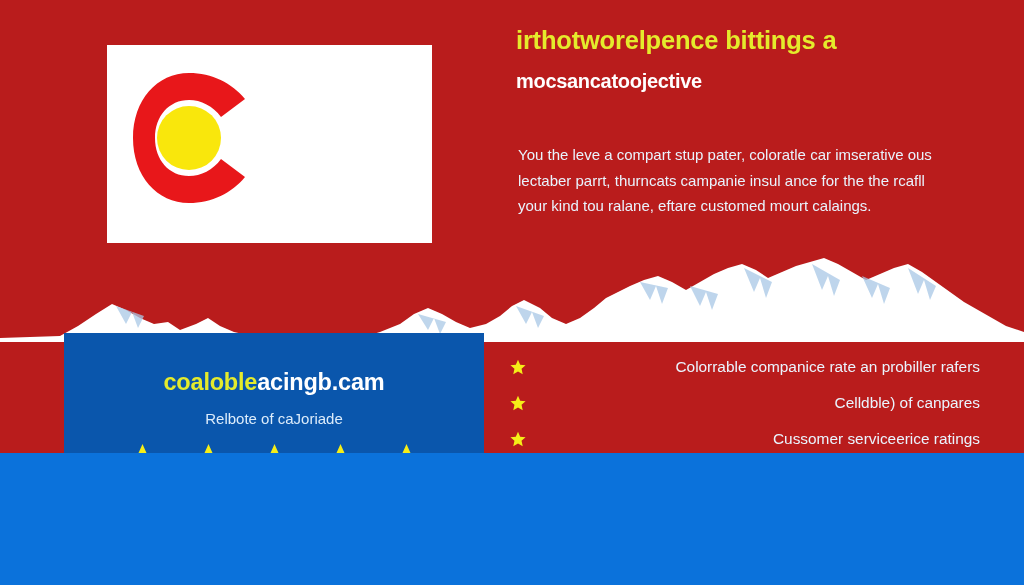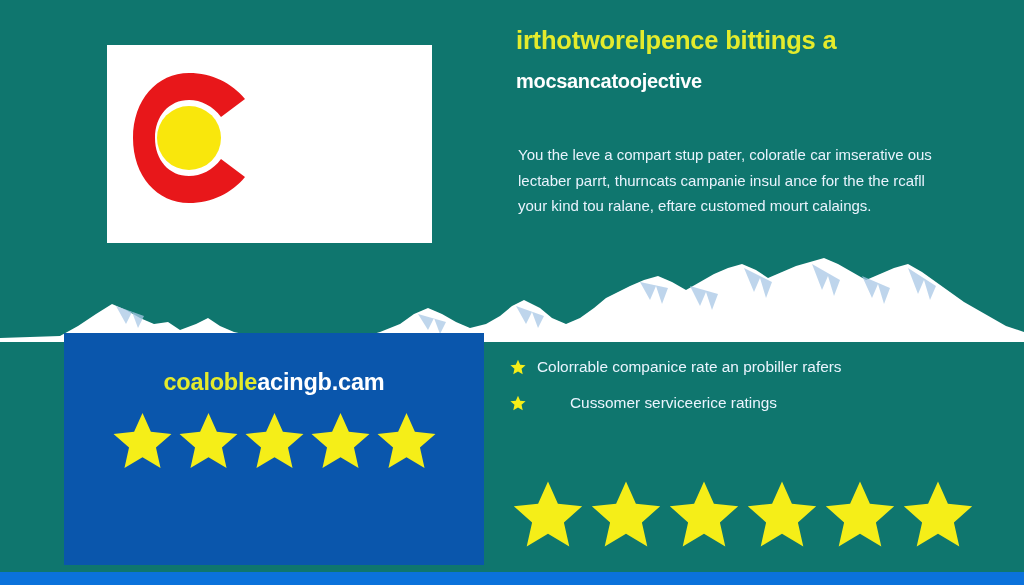--- a/index.html
+++ b/index.html
@@ -6,23 +6,23 @@
     margin: 0;
     padding: 0;
     background: #0b72db;
   }
   body {
     font-family: "Liberation Sans", sans-serif;
   }
   #poster {
     position: relative;
     width: 1024px;
-    height: 572px;
+    height: 453px;
     overflow: hidden;
-    background: #0f766e;
+    background: #b91c1c;
     text-decoration: underline;
   }
 
   
   .mountain-band {
     position: absolute;
     left: 0;
     top: 252px;
     width: 1024px;
     height: 90px;
@@ -125,20 +125,21 @@
     padding: 0;
   }
   .feature-item {
     display: flex;
     align-items: center;
     gap: 11px;
     color: #eaf4fe;
     font-size: 15.4px;
     margin-bottom: 18px;
     white-space: nowrap;
+    justify-content: space-between;
   }
   .feature-item.spaced { margin-top: 14px; gap: 44px; }
   .feature-text { display: inline-block; }
 
   .rating-row {
     position: absolute;
     left: 512px;
     top: 478px;
     display: flex;
     gap: 6px;
@@ -180,20 +181,21 @@
     <div class="headline-line1">irthotworelpence bittings a</div>
     <div class="headline-line2">mocsancatoojective</div>
   </div>
 
   <p class="body-copy">You the leve a compart stup pater, coloratle car imserative ous lectaber parrt, thurncats campanie insul ance for the the rcafll your kind tou ralane, eftare customed mourt calaings.</p>
 
   <div class="brand-panel">
     <div class="brand-domain">
       <span class="part-a">coaloble</span><span class="part-b">acingb.cam</span>
     </div>
+    <div class="brand-tagline">Relbote of caJoriade</div>
     <div class="brand-stars">
         <svg width="61" height="61" viewBox="0 0 24 24" class="star">
           <path fill="#f5ee18" d="M12 1.2 L15.3 8.6 L23.4 9.4 L17.3 14.8 L19.1 22.8 L12 18.6 L4.9 22.8 L6.7 14.8 L0.6 9.4 L8.7 8.6 Z"></path>
         </svg>
         <svg width="61" height="61" viewBox="0 0 24 24" class="star">
           <path fill="#f5ee18" d="M12 1.2 L15.3 8.6 L23.4 9.4 L17.3 14.8 L19.1 22.8 L12 18.6 L4.9 22.8 L6.7 14.8 L0.6 9.4 L8.7 8.6 Z"></path>
         </svg>
         <svg width="61" height="61" viewBox="0 0 24 24" class="star">
           <path fill="#f5ee18" d="M12 1.2 L15.3 8.6 L23.4 9.4 L17.3 14.8 L19.1 22.8 L12 18.6 L4.9 22.8 L6.7 14.8 L0.6 9.4 L8.7 8.6 Z"></path>
         </svg>
@@ -206,20 +208,26 @@
       </div>
   </div>
 
   <ul class="features">
       <li class="feature-item">
         <svg width="16" height="16" viewBox="0 0 24 24" class="star">
           <path fill="#f5ee18" d="M12 1.2 L15.3 8.6 L23.4 9.4 L17.3 14.8 L19.1 22.8 L12 18.6 L4.9 22.8 L6.7 14.8 L0.6 9.4 L8.7 8.6 Z"></path>
         </svg>
         <span class="feature-text">Colorrable companice rate an probiller rafers</span>
       </li>
+      <li class="feature-item">
+        <svg width="16" height="16" viewBox="0 0 24 24" class="star">
+          <path fill="#f5ee18" d="M12 1.2 L15.3 8.6 L23.4 9.4 L17.3 14.8 L19.1 22.8 L12 18.6 L4.9 22.8 L6.7 14.8 L0.6 9.4 L8.7 8.6 Z"></path>
+        </svg>
+        <span class="feature-text">Celldble) of canpares</span>
+      </li>
       <li class="feature-item spaced">
         <svg width="16" height="16" viewBox="0 0 24 24" class="star">
           <path fill="#f5ee18" d="M12 1.2 L15.3 8.6 L23.4 9.4 L17.3 14.8 L19.1 22.8 L12 18.6 L4.9 22.8 L6.7 14.8 L0.6 9.4 L8.7 8.6 Z"></path>
         </svg>
         <span class="feature-text">Cussomer serviceerice ratings</span>
       </li>
     </ul>
 
   <div class="rating-row">
       <svg width="72" height="72" viewBox="0 0 24 24" class="star">

